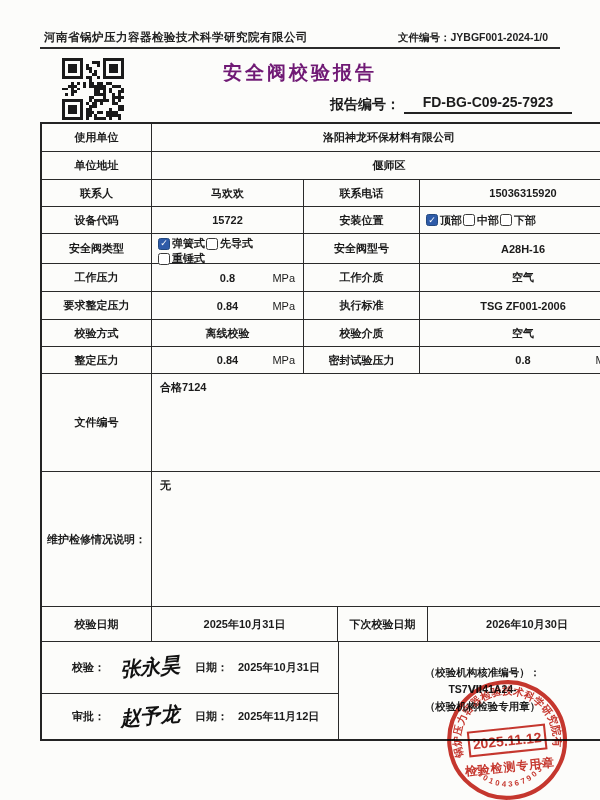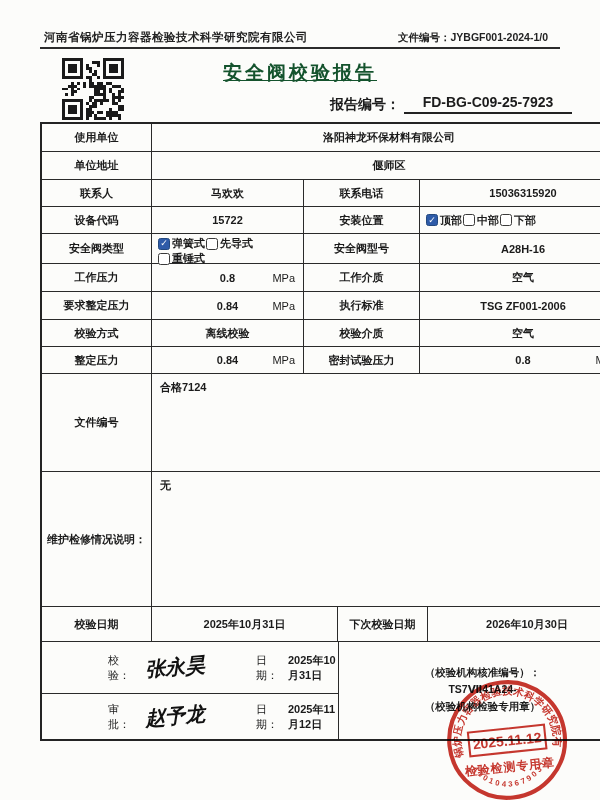--- a/index.html
+++ b/index.html
@@ -22,21 +22,21 @@
     position:absolute;right:52px;top:31px;
     font-size:10.5px;font-weight:700;color:#222;
   }
   .hdr-rule{
     position:absolute;left:40px;top:47px;width:520px;height:2px;background:#2b2b2b;
   }
   .qr{position:absolute;left:62px;top:58px;width:62px;height:62px;}
   .qr svg{width:100%;height:100%;shape-rendering:crispEdges;}
   .title{
     position:absolute;left:0;top:60px;width:600px;
-    text-align:center;font-size:19px;font-weight:700;letter-spacing:3px;color:#14532d;text-decoration:underline;
+    text-align:center;font-size:19px;font-weight:700;letter-spacing:3px;color:#701a75;
   }
   .repno{
     position:absolute;left:330px;top:94px;font-size:14px;font-weight:700;
     display:flex;align-items:flex-end;
   }
   .repno .lab{margin-right:4px;}
   .repno .val{
     display:inline-block;width:168px;text-align:center;
     border-bottom:2px solid #222;padding-bottom:2px;
   }
@@ -69,21 +69,21 @@
     width:12px;height:12px;border-radius:2.5px;margin-right:2px;
     box-sizing:border-box;font-size:9px;line-height:1;
   }
   .ckbox.on{background:#2e5ba8;color:#fff;border:1px solid #24497f;}
   .ckbox.off{background:#fff;border:1.5px solid #3a3a3a;color:transparent;}
   
   .sigleft{width:297px;border-right:1px solid #2a2a2a;box-sizing:border-box;display:flex;flex-direction:column;}
   .sigrow{display:flex;align-items:center;padding-left:30px;box-sizing:border-box;}
   .sigrow.r1{height:52px;border-bottom:1px solid #2a2a2a;}
   .sigrow.r2{height:45px;}
-  .siglab{font-size:11px;font-weight:400;margin-left:36px;}
+  .siglab{font-size:11px;font-weight:700;}
   .signame{
     font-size:20px;font-weight:700;font-style:italic;
     font-family:"DejaVu Serif","Liberation Serif",serif;
     transform:rotate(-5deg);margin:0 8px;min-width:74px;text-align:center;color:#111;
   }
   .sigdate{font-size:11px;font-weight:700;margin-left:10px;}
   .orgcell{
     flex:1;display:flex;flex-direction:column;align-items:center;
     padding-top:22px;font-size:10.5px;font-weight:700;line-height:17px;text-align:center;
   }

